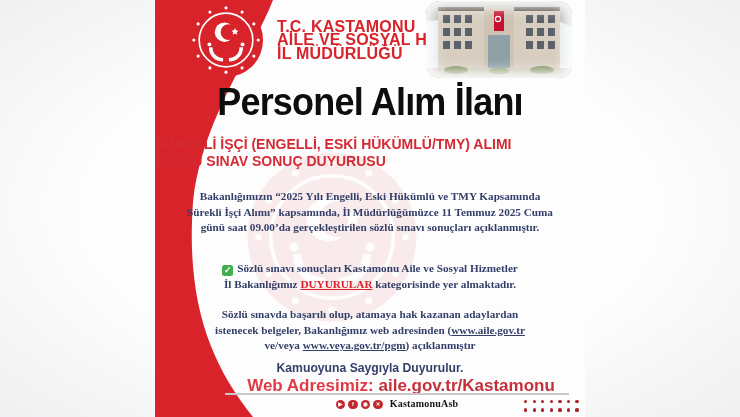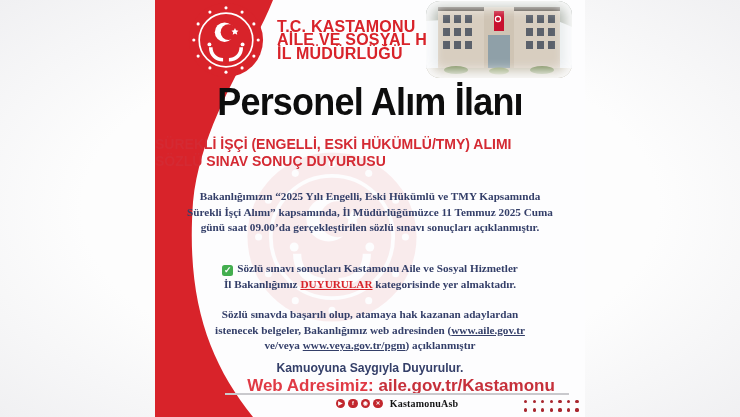--- a/index.html
+++ b/index.html
@@ -28,21 +28,21 @@
   .red-link{color:#d8232a;text-decoration:underline;cursor:pointer;}
   .navy-link{color:#343f69;text-decoration:underline;cursor:pointer;}
   .check{display:inline-block;width:11px;height:11px;background:#43ae4f;border-radius:2.5px;
     color:#fff;font-size:9px;line-height:11px;font-weight:800;vertical-align:-1px;margin-right:4px;}
   .closing{position:absolute;top:361px;left:0;width:430px;text-align:center;
     color:#343f69;font-weight:800;font-size:12.2px;}
   .webline{position:absolute;top:375.5px;left:0;width:430px;text-align:center;
     font-weight:700;font-size:17px;color:#e03a45;margin-left:31px;}
   .webline .url{color:#c6303a;}
   .divider{position:absolute;top:393px;left:70px;width:344px;height:2px;background:#c9c9cd;}
-  .social-row{position:absolute;top:398px;left:0;width:430px;display:flex;align-items:center;
+  .social-row{position:absolute;top:398px;left:0;width:430px;display:flex;align-items:flex-end;
     justify-content:center;gap:3px;transform:translateX(27px);}
   .social-icon{width:9.5px;height:9.5px;border-radius:50%;background:#c1272d;color:#fff;
     font-size:5.5px;line-height:9.5px;text-align:center;font-weight:700;cursor:pointer;}
   .handle{margin-left:4px;color:#141414;font-family:"Liberation Serif",serif;
     font-weight:700;font-size:10px;letter-spacing:.2px;}
   .dots{position:absolute;left:369px;top:400px;width:60px;display:grid;
     grid-template-columns:repeat(7,3.2px);grid-auto-rows:3.2px;column-gap:5.4px;row-gap:5.2px;}
   .dots i{display:block;width:3.2px;height:3.2px;border-radius:50%;background:#a8262e;}
 </style>
 </head>

